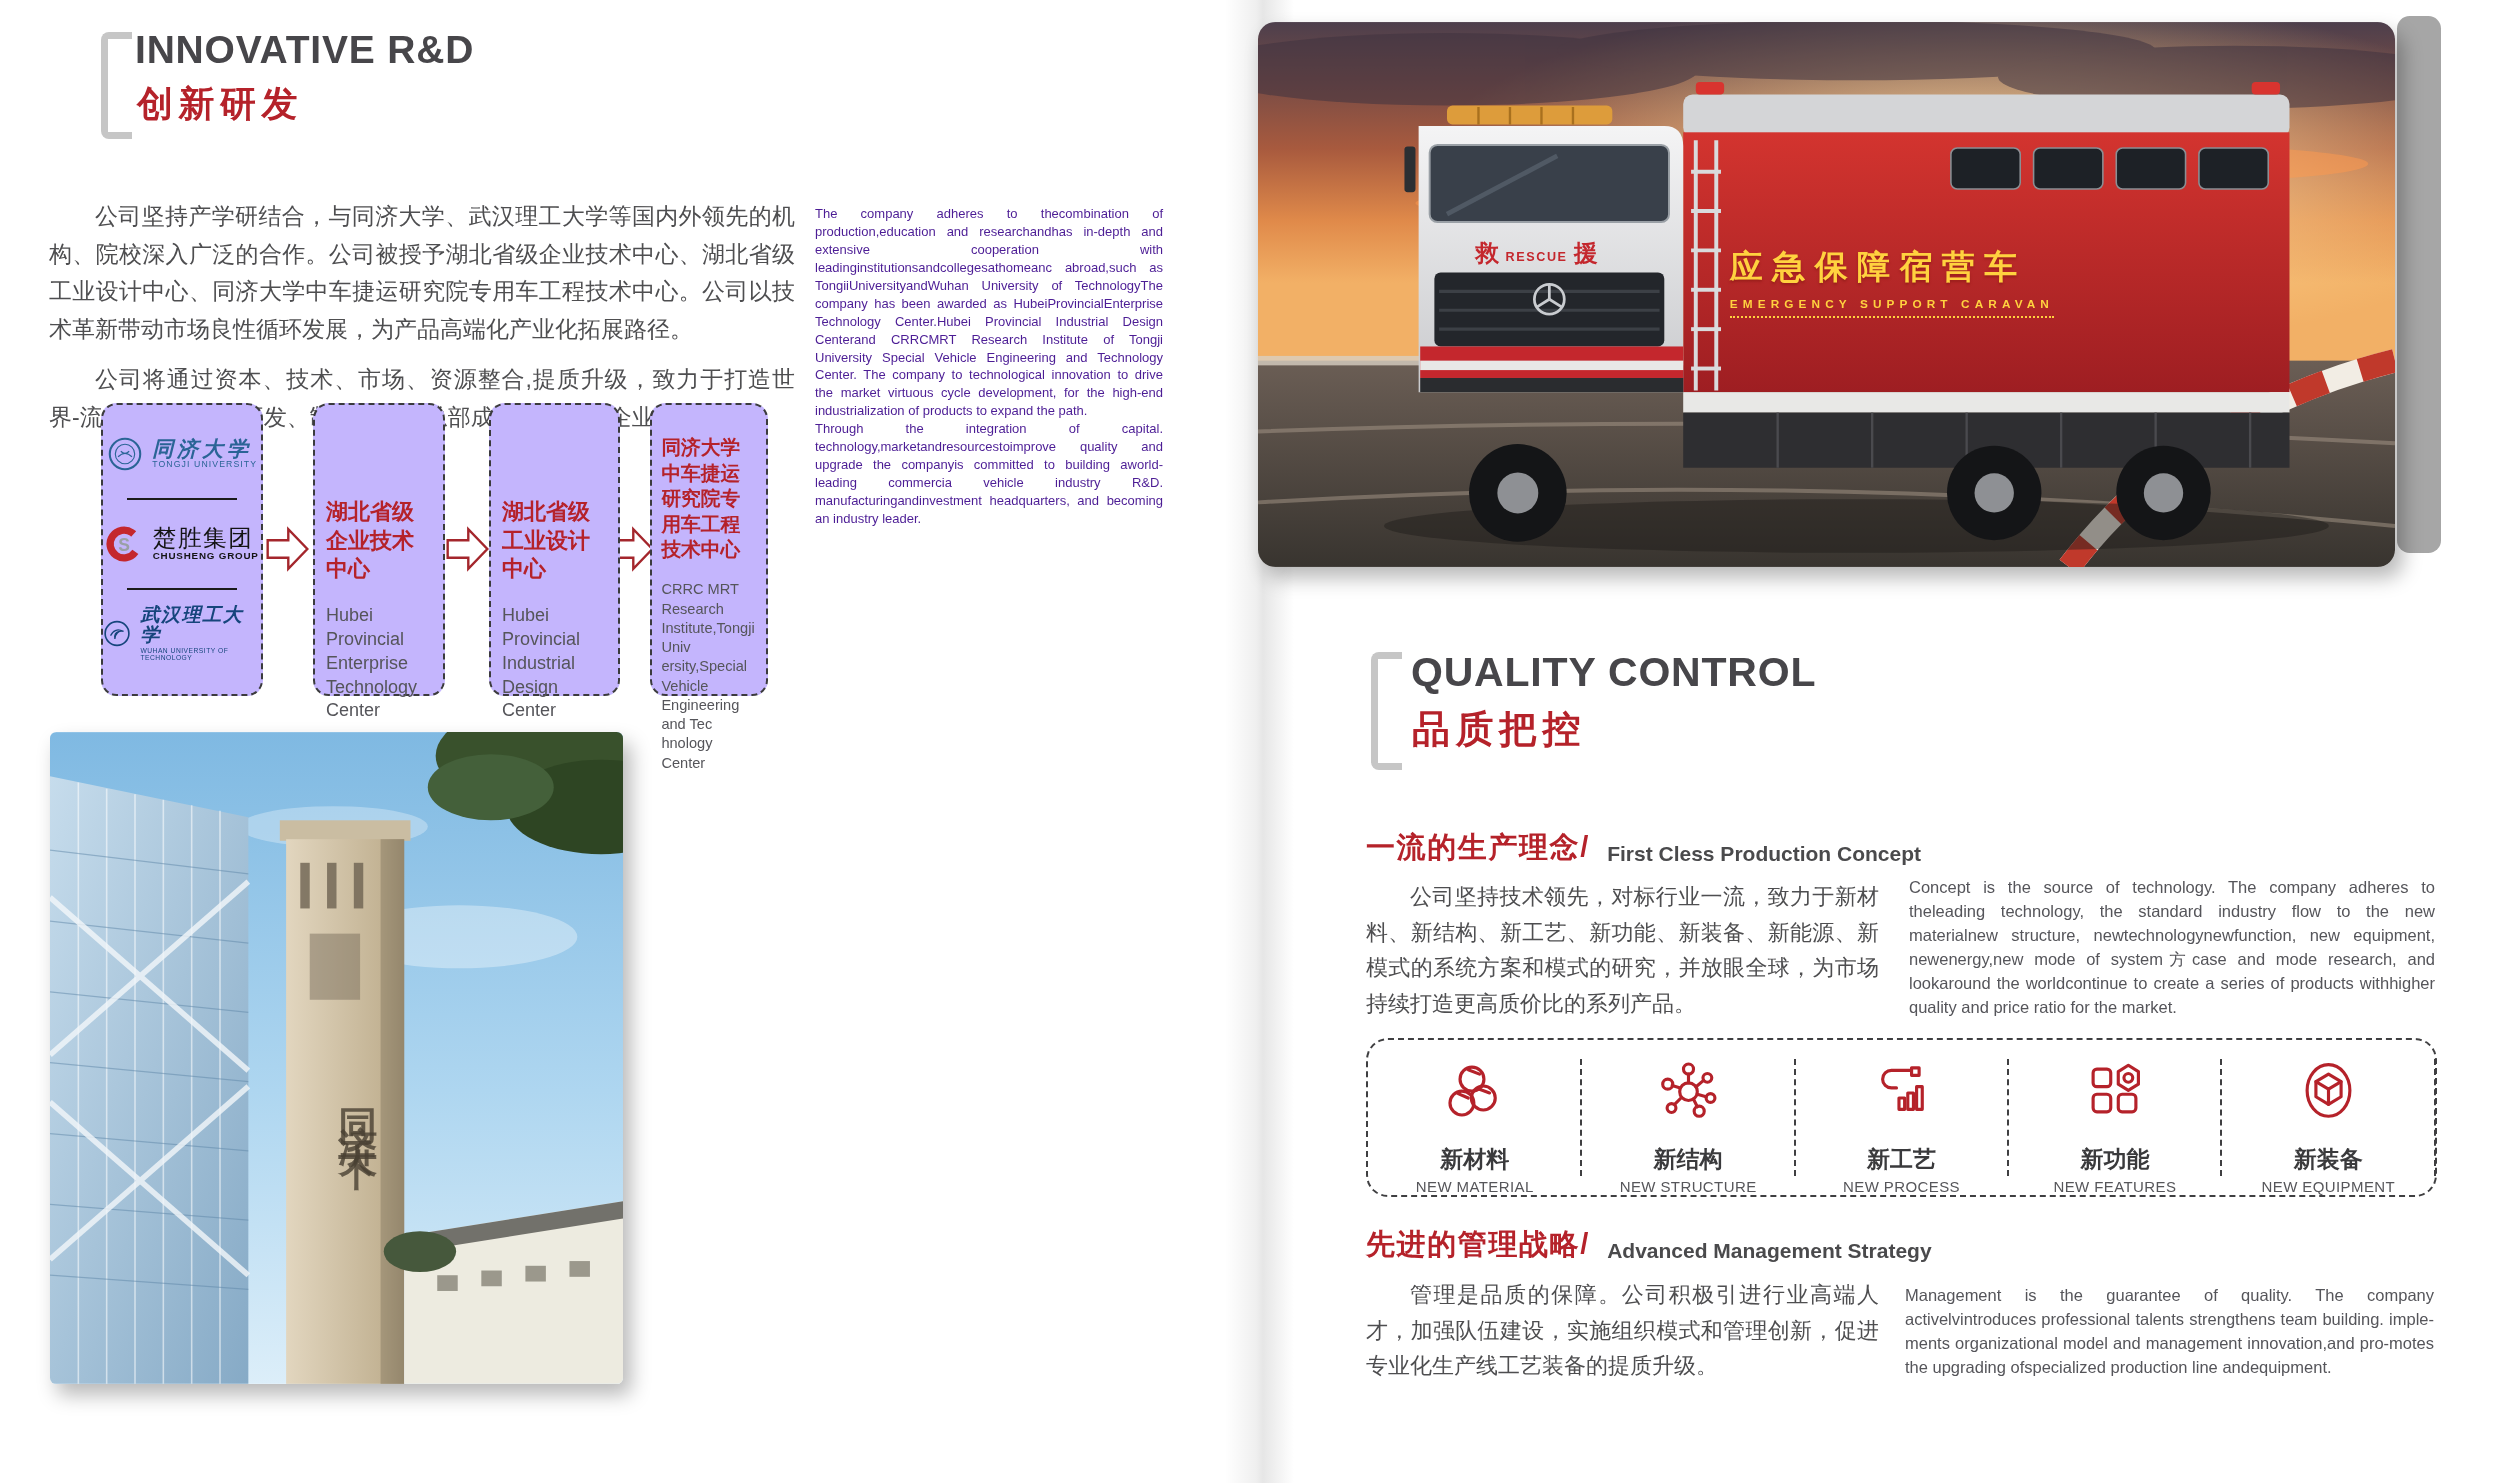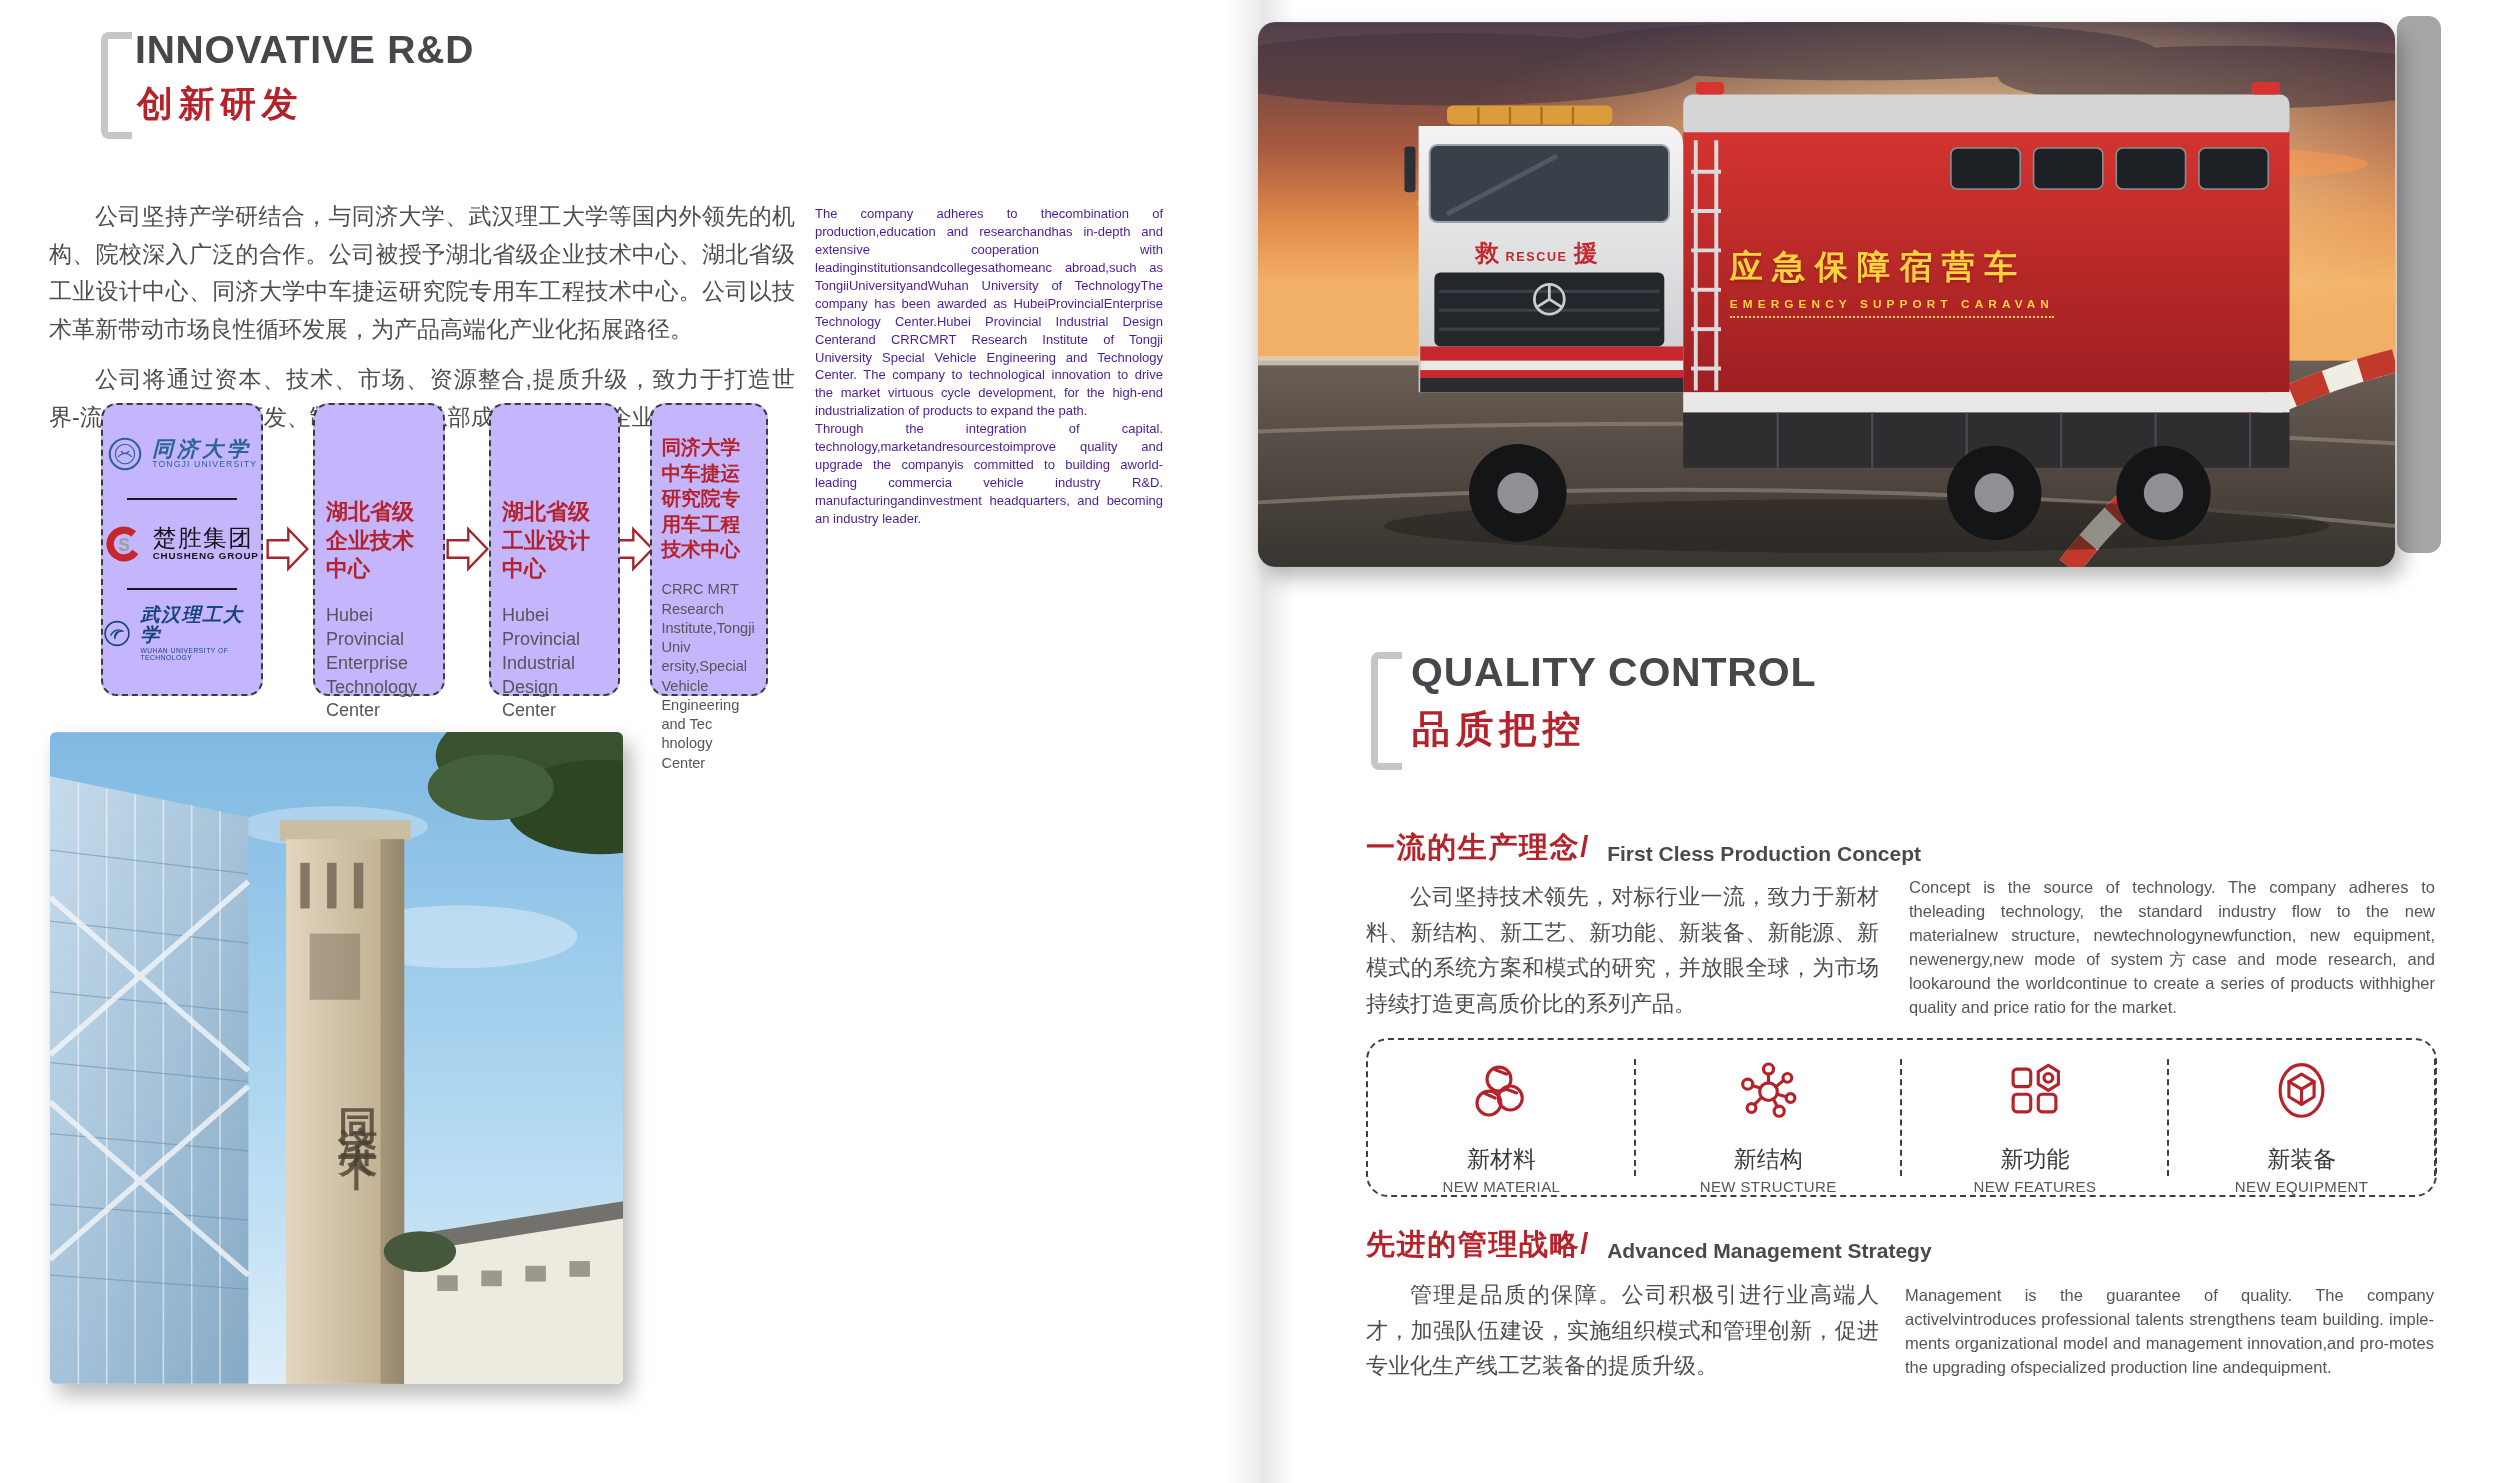--- a/index.html
+++ b/index.html
@@ -55,21 +55,21 @@
   .sec-head .en{font-size:21px;font-weight:bold;color:#4a4a4c;padding-bottom:1.6px;}
   .zh-para{font-size:22px;color:#4e4e50;line-height:1.62;text-align:justify;text-indent:2em;}
   .en-para{font-size:16.5px;color:#55555a;line-height:1.46;text-align:justify;}
   
   .features{
     position:absolute;left:1366px;top:1038px;width:1071px;height:159px;
     border:2.4px dashed #3f3f41;border-radius:22px;display:flex;box-sizing:border-box;
   }
   .feature{flex:1 1 0;position:relative;display:flex;flex-direction:column;align-items:center;padding-top:19px;}
   .feature .sep{position:absolute;right:-0.8px;top:12%;height:76%;border-right:2px dashed #3f3f41;}
-  .feature .zh{font-size:23px;font-weight:normal;color:#3a3a3c;margin-top:22px;white-space:nowrap;}
+  .feature .zh{font-size:23px;font-weight:bold;color:#3a3a3c;margin-top:22px;white-space:nowrap;}
   .feature .en{font-size:15px;color:#56565a;margin-top:3.1px;letter-spacing:0.4px;white-space:nowrap;}
   .ficon{stroke:#b5222a;fill:none;stroke-width:5;stroke-linecap:round;stroke-linejoin:round;}
   
   .fold{position:absolute;left:1225px;top:0;width:69px;height:1483px;
     background:linear-gradient(90deg,rgba(0,0,0,0) 0%,rgba(100,100,100,.10) 45%,rgba(100,100,100,.16) 55%,rgba(0,0,0,0) 100%);}
   .gray-bar{position:absolute;left:2397px;top:15.7px;width:44px;height:537px;background:#a6a6a6;border-radius:12.6px;}
 </style>
 </head>
 <body>
 
@@ -386,20 +386,32 @@
         <circle cx="23" cy="78" r="7"></circle>
       <line x1="37" y1="46" x2="24" y2="42"></line>
         <circle cx="17" cy="40" r="8"></circle>
     </svg>
     <div class="zh">新结构</div>
     <div class="en">NEW STRUCTURE</div>
     <div class="sep"></div>
   </div>
   <div class="feature">
     <svg class="ficon" width="65" height="65" viewBox="0 0 100 100">
+      <path d="M66,18 H34 a14,14 0 0 0 0,28 h8"></path>
+      <rect x="66" y="14" width="12" height="12"></rect>
+      <rect x="46" y="62" width="9" height="18"></rect>
+        <rect x="60" y="54" width="9" height="26"></rect>
+        <rect x="74" y="44" width="9" height="36"></rect>
+    </svg>
+    <div class="zh">新工艺</div>
+    <div class="en">NEW PROCESS</div>
+    <div class="sep"></div>
+  </div>
+  <div class="feature">
+    <svg class="ficon" width="65" height="65" viewBox="0 0 100 100">
       <rect x="16" y="16" width="28" height="28" rx="6"></rect>
       <polygon points="72,10 88,20 88,40 72,50 56,40 56,20"></polygon>
       <circle cx="72" cy="30" r="7"></circle>
       <rect x="16" y="56" width="28" height="28" rx="6"></rect>
       <rect x="56" y="56" width="28" height="28" rx="6"></rect>
     </svg>
     <div class="zh">新功能</div>
     <div class="en">NEW FEATURES</div>
     <div class="sep"></div>
   </div>

